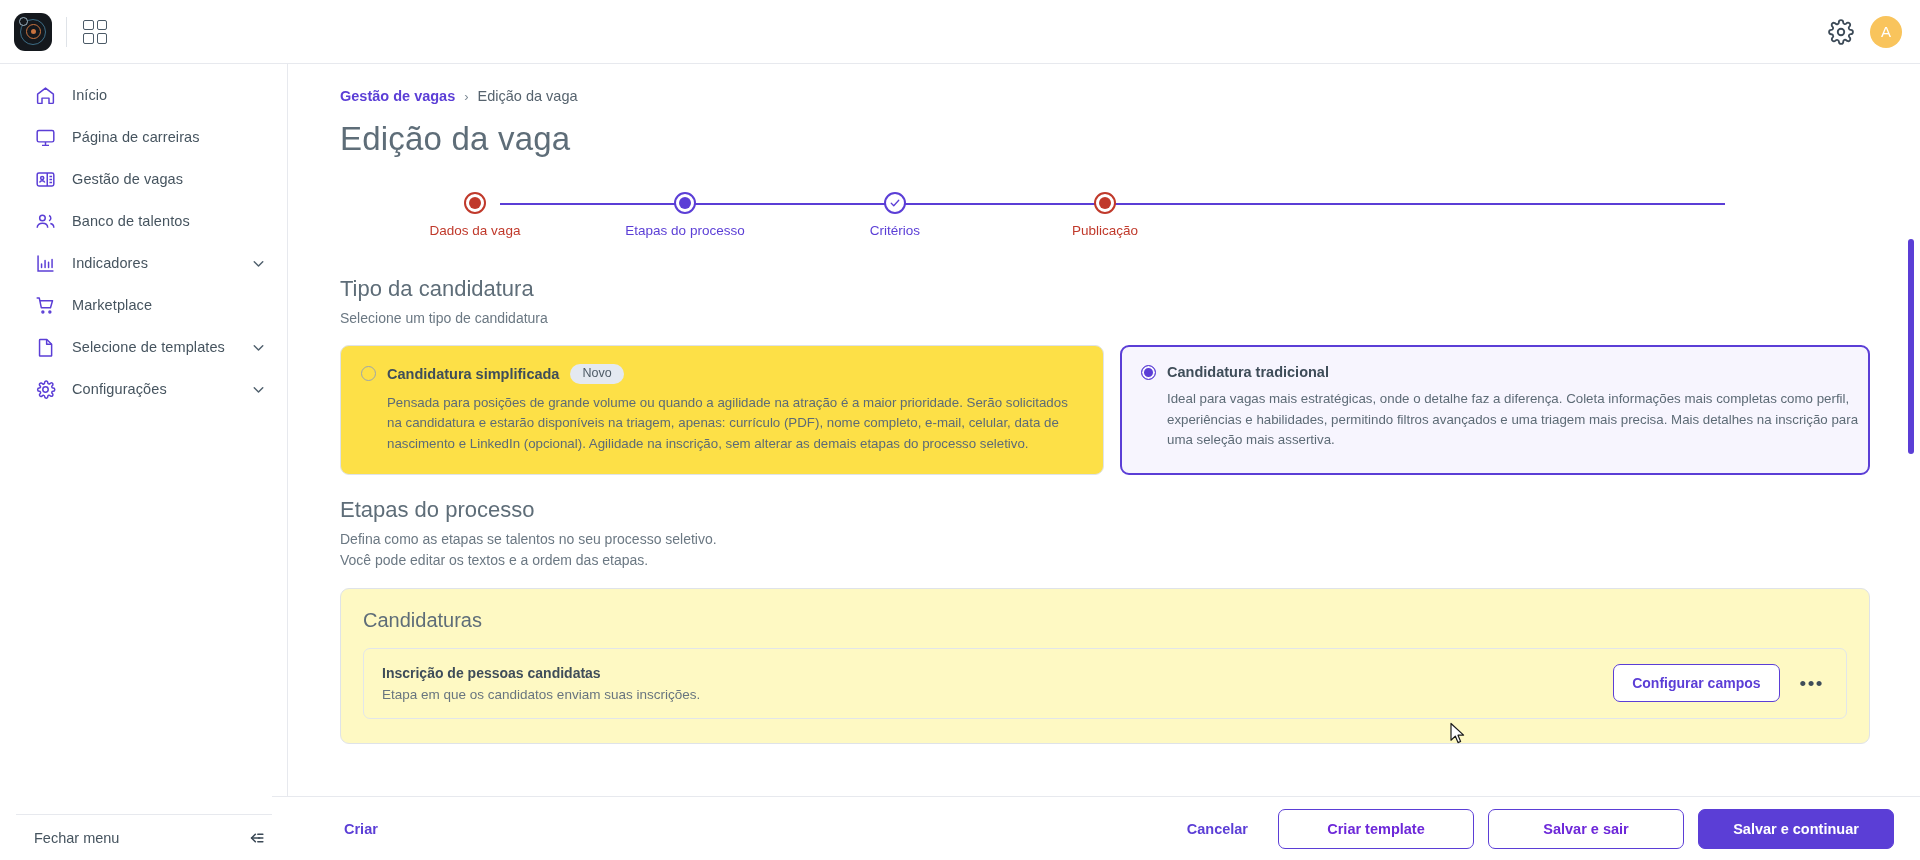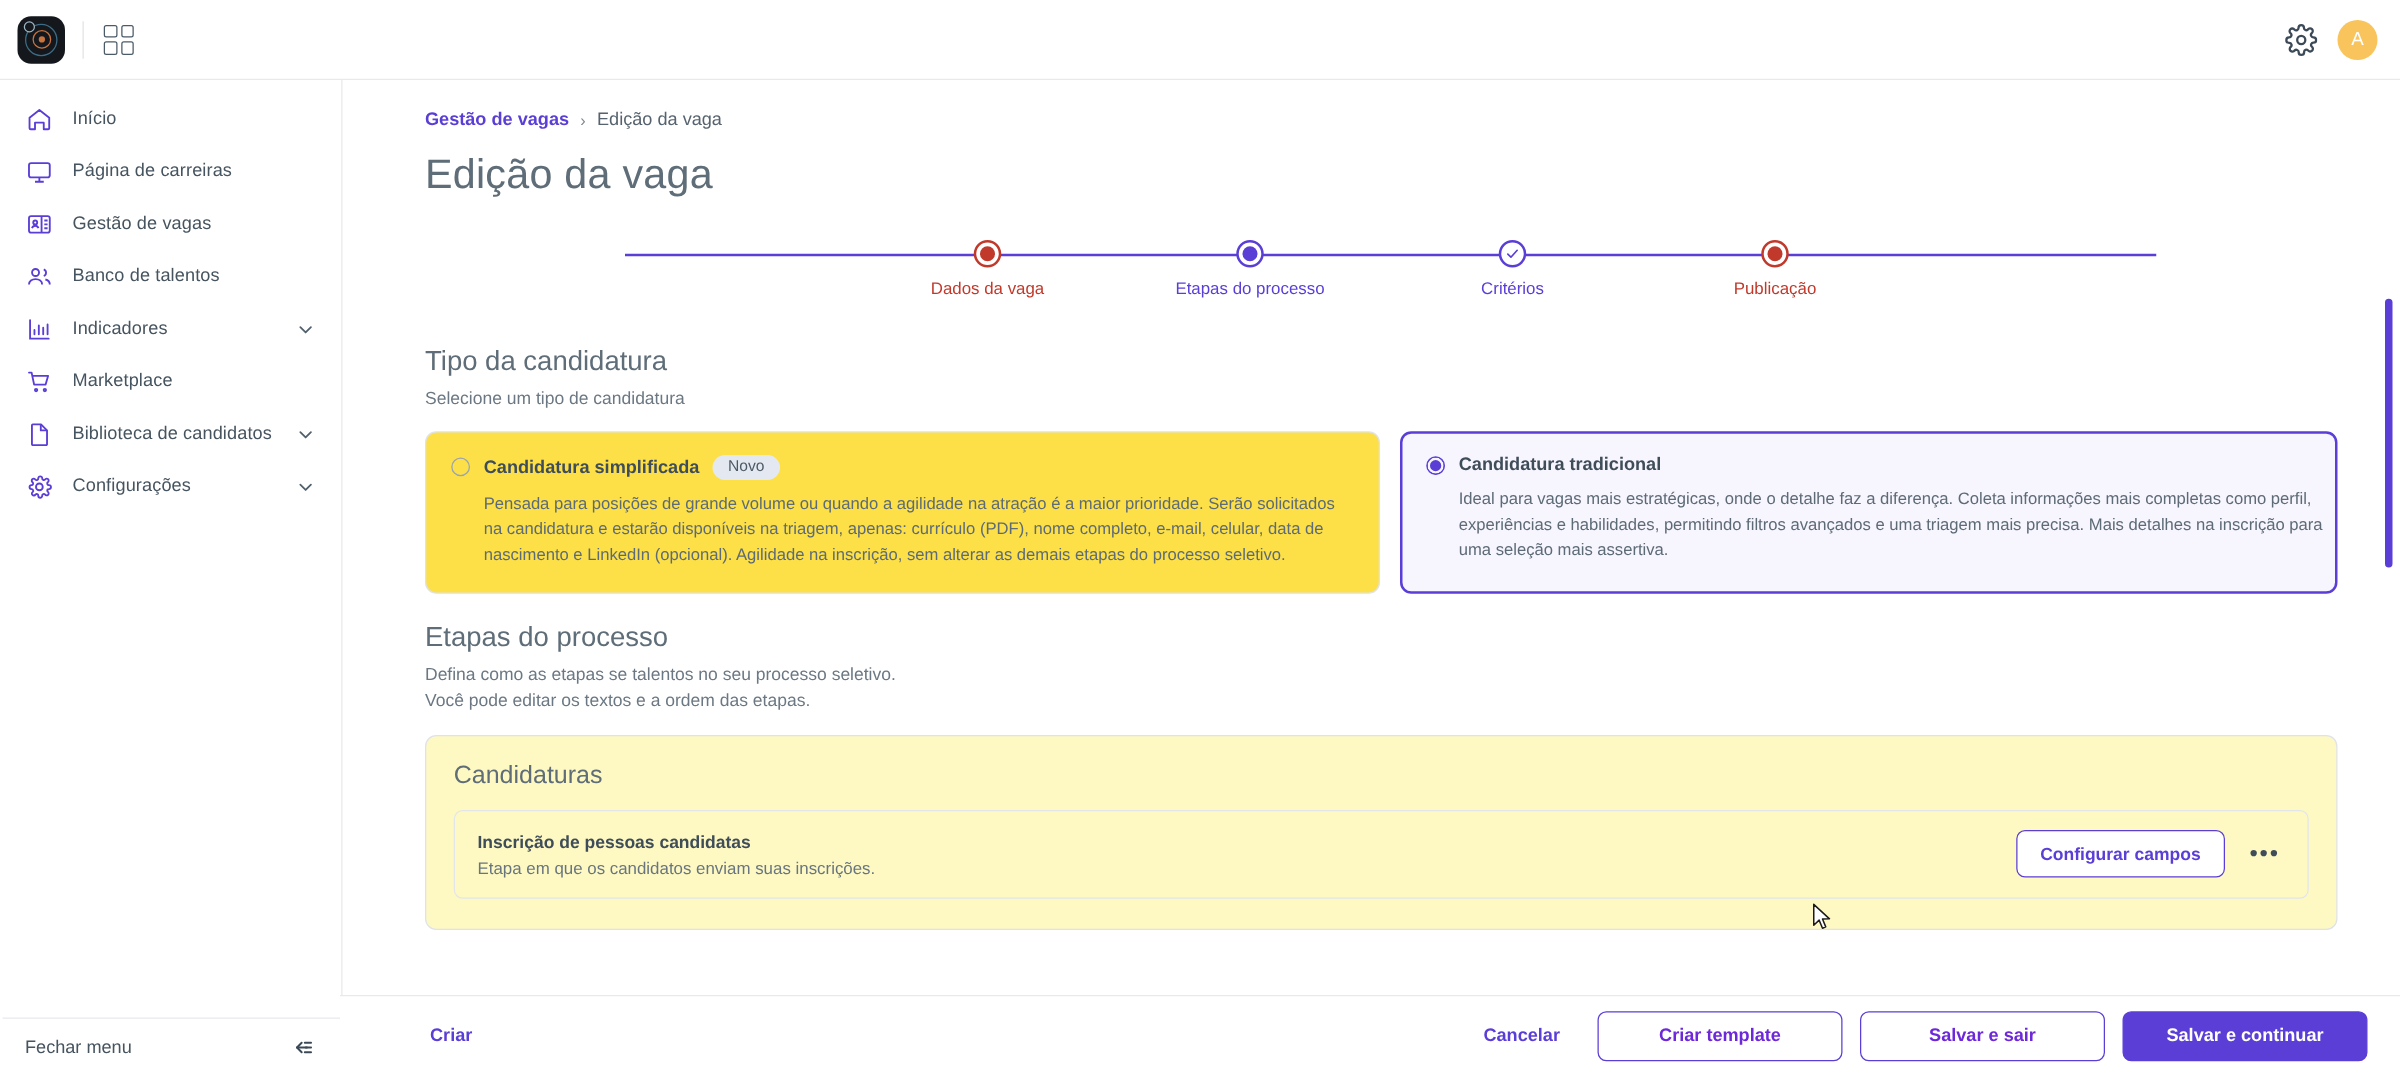--- a/index.html
+++ b/index.html
@@ -71,21 +71,21 @@
   .gear-btn { width: 26px; height: 26px; cursor: pointer; color: #3c4a57; }
   .avatar {
     width: 32px; height: 32px; border-radius: 50%;
     background: #f9c45c; color: #ffffff;
     display: flex; align-items: center; justify-content: center;
     font-size: 15px; font-weight: 400; cursor: pointer;
   }
 
   
   .sidebar {
-    position: absolute; top: 64px; left: 2px;
+    position: absolute; top: 64px; left: 16px;
     width: 272px; height: 796px;
     background: #ffffff;
     border-right: 1px solid #e7e9ee;
     z-index: 20;
     display: flex; flex-direction: column;
   }
   .nav-list { padding-top: 10px; flex: 1; }
   .nav-item {
     display: flex; align-items: center;
     height: 42px; padding: 0 20px 0 18px;
@@ -137,21 +137,21 @@
   .stepper {
     margin-top: 34px;
     position: relative;
     height: 62px;
     padding: 0 30px;
   }
   .step-track {
     position: absolute; top: 11px; left: 160px; right: 145px;
     height: 2px; background: #5b3ed6;
   }
-  .steps { display: flex; justify-content: center; position: relative; }
+  .steps { display: flex; justify-content: flex-start; position: relative; }
   .step { display: flex; flex-direction: column; align-items: center; width: 210px; cursor: pointer; }
   .step-dot {
     width: 22px; height: 22px; border-radius: 50%;
     background: #ffffff; border: 2px solid #5b3ed6;
     display: flex; align-items: center; justify-content: center;
     position: relative; z-index: 2;
   }
   .step-dot.error { border-color: #c0392b; }
   .step-dot.error:after {
     content: ""; width: 12px; height: 12px; border-radius: 50%; background: #c0392b;
@@ -388,21 +388,21 @@
         <span class="nav-label">Marketplace</span>
       </div>
 
       <div class="nav-item">
         <span class="nav-ico">
           <svg viewBox="0 0 24 24" width="21" height="21" fill="none" stroke="currentColor" stroke-width="1.7" stroke-linejoin="round">
             <path d="M6 2.8h7.5L19 8.3V21a.8.8 0 0 1-.8.8H6a.8.8 0 0 1-.8-.8V3.6A.8.8 0 0 1 6 2.8z"></path>
               <path d="M13.3 2.9v5.5H19"></path>
           </svg>
         </span>
-        <span class="nav-label">Biblioteca de candidatos</span>
+        <span class="nav-label">Selecione de templates</span>
         <span class="nav-chevron">
           <svg viewBox="0 0 24 24" width="17" height="17" fill="none" stroke="currentColor" stroke-width="2" stroke-linecap="round" stroke-linejoin="round">
               <path d="M6 9.5l6 6 6-6"></path>
             </svg>
         </span>
       </div>
 
       <div class="nav-item">
         <span class="nav-ico">
           <svg viewBox="0 0 24 24" width="21" height="21" fill="none" stroke="currentColor" stroke-width="1.7">

